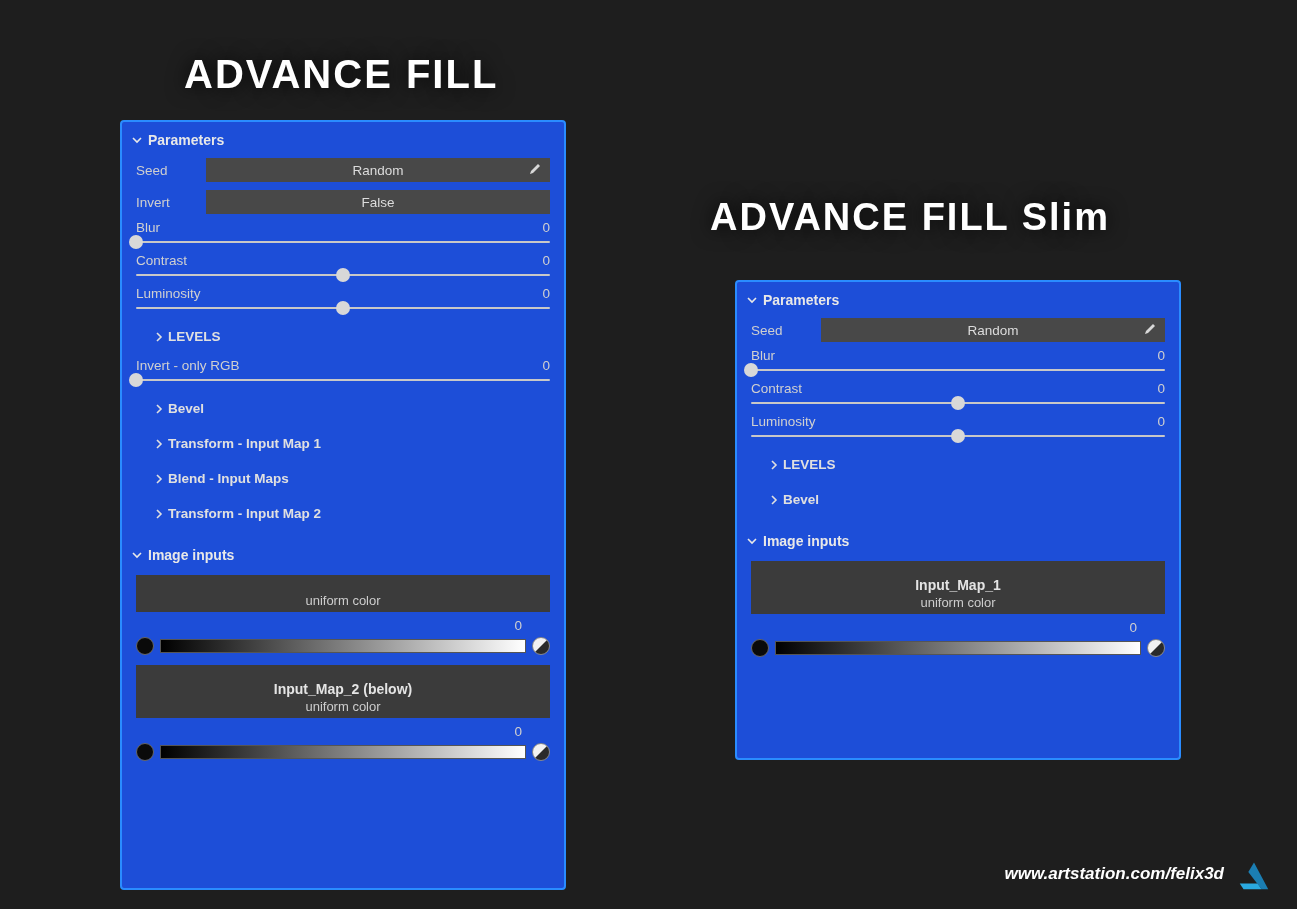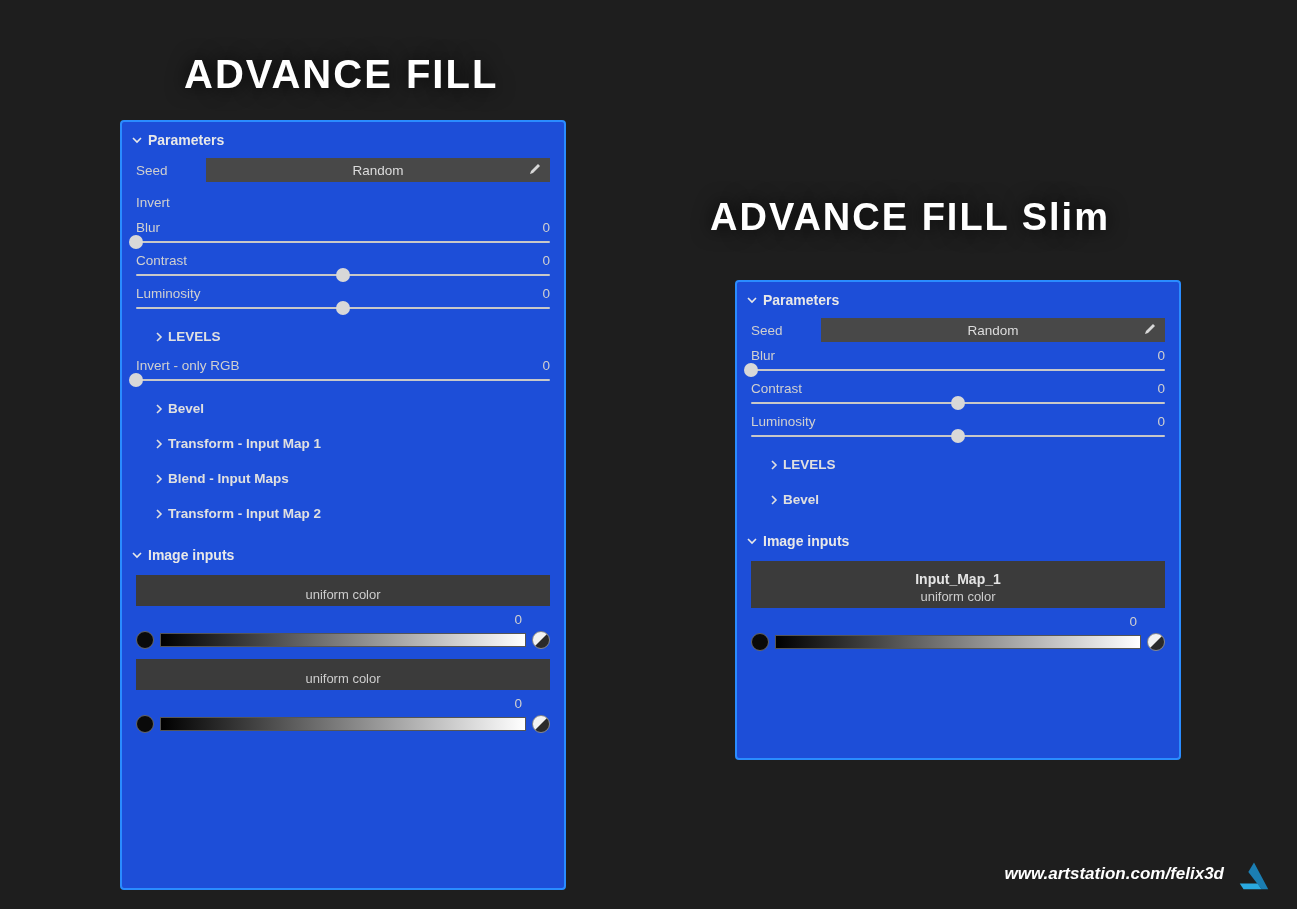--- a/index.html
+++ b/index.html
@@ -95,21 +95,21 @@
     font-size: 13.5px;
     color: #e0e0e0;
     padding: 10px 0 10px 18px;
     cursor: pointer;
   }
 
   .input-block {
     margin: 4px 14px 6px 14px;
     background: #3b3b3b;
     text-align: center;
-    padding: 10px 0 4px 0;
+    padding: 16px 0 4px 0;
   }
   .input-block .name { font-weight: 700; font-size: 14px; color: #e4e4e4; }
   .input-block .sub  { font-size: 13px; color: #cdcdcd; margin-top: 2px; }
 
   .grad-row {
     margin: 2px 14px 10px 14px;
   }
   .grad-row .val {
     text-align: right;
     font-size: 13.5px;
@@ -180,20 +180,23 @@
         <span class="pencil">
           <svg width="14" height="14" viewBox="0 0 14 14">
               <path d="M2 12 L3 9 L10 2 L12 4 L5 11 Z" fill="#d8d8d8"></path>
             </svg>
         </span>
       </div>
     </div>
 
     <div class="row">
       <div class="label">Invert</div>
+      <div class="field">
+        <span>False</span>
+      </div>
     </div>
 
     <div class="slider-row">
       <div class="top">
         <span class="lbl">Blur</span>
         <span class="val">0</span>
       </div>
       <div class="slider-track">
         <div class="slider-thumb" style="left:0%"></div>
       </div>
@@ -287,20 +290,21 @@
   <div class="grad-row">
     <div class="val">0</div>
     <div class="grad-bar-wrap">
       <div class="grad-ball"></div>
       <div class="grad-bar"></div>
       <div class="grad-disc"></div>
     </div>
   </div>
 
   <div class="input-block">
+    <div class="name">Input_Map_2 (below)</div>
     <div class="sub">uniform color</div>
   </div>
   <div class="grad-row">
     <div class="val">0</div>
     <div class="grad-bar-wrap">
       <div class="grad-ball"></div>
       <div class="grad-bar"></div>
       <div class="grad-disc"></div>
     </div>
   </div>

